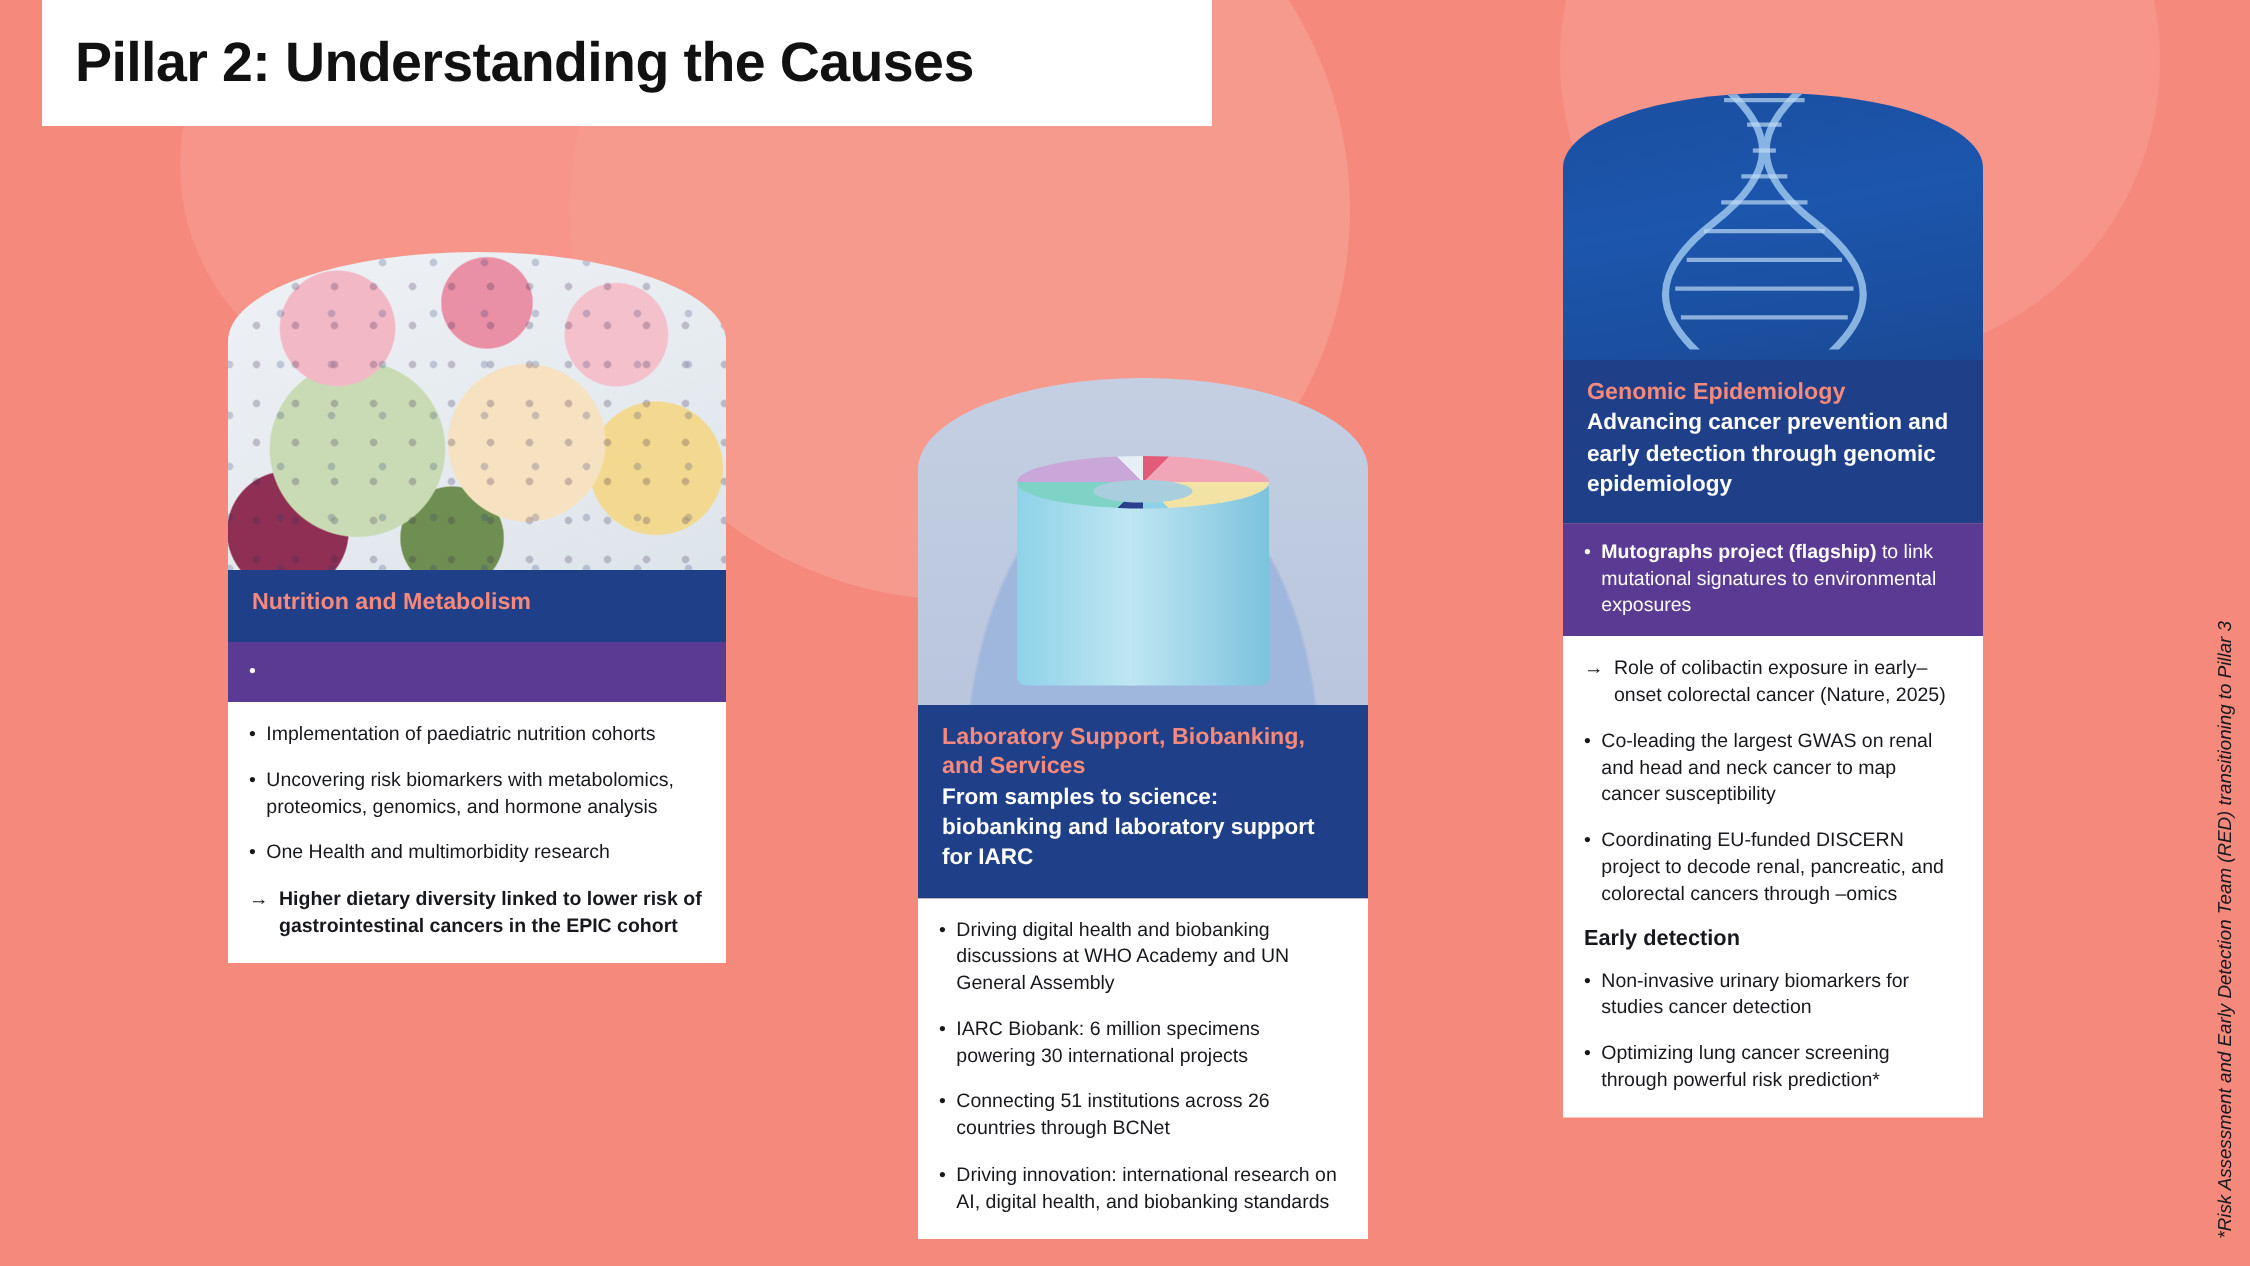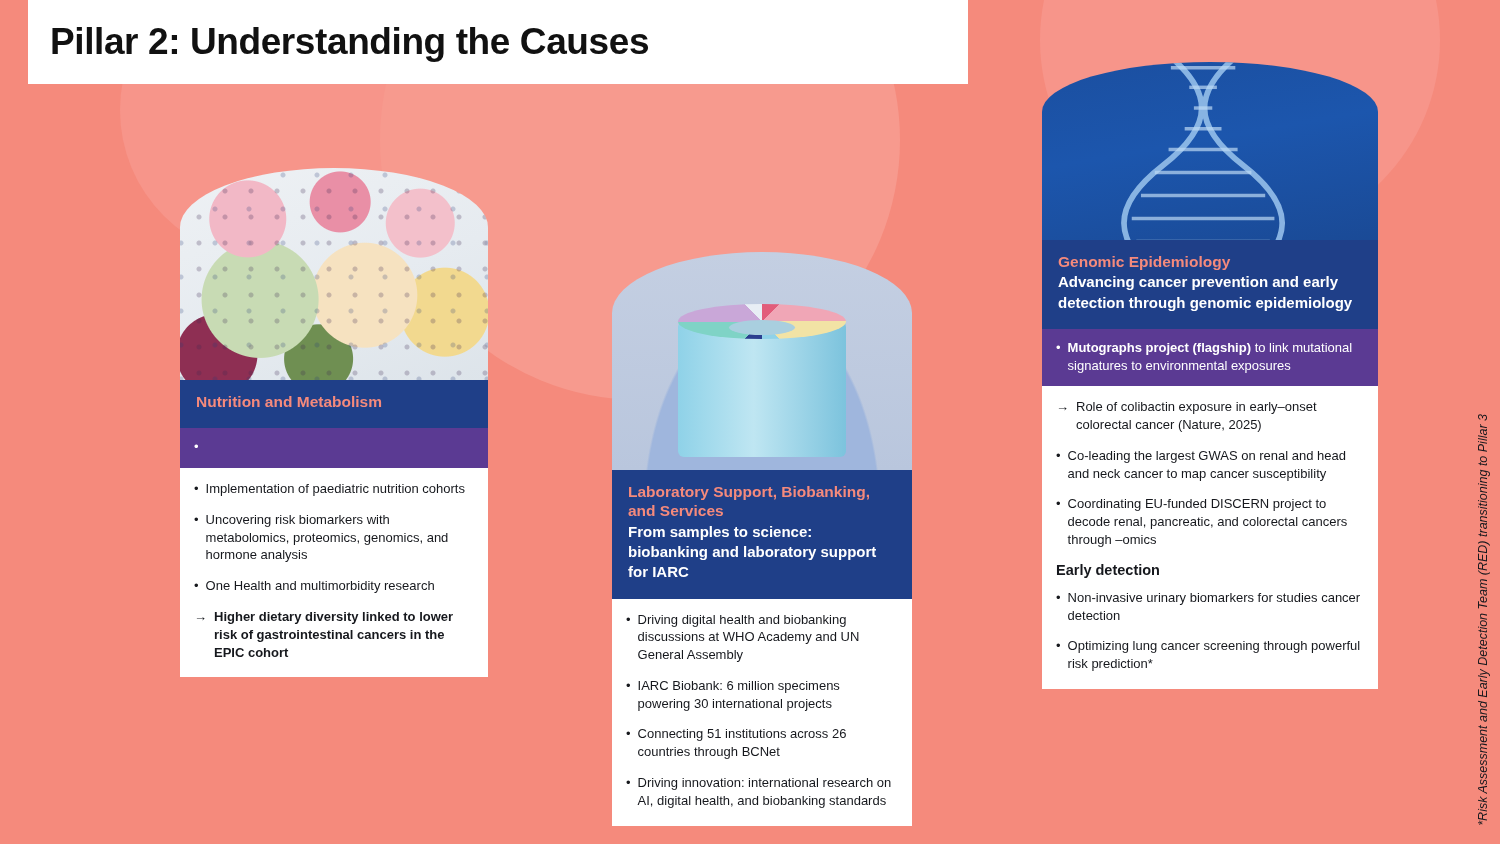--- a/index.html
+++ b/index.html
@@ -23,21 +23,21 @@
     pointer-events: none;
   }
   .bg-circle.c1 { width: 520px; height: 520px; left: 380px; top: -120px; }
   .bg-circle.c2 { width: 400px; height: 400px; left: 1040px; top: -160px; background:#f7958a; }
   .bg-circle.c3 { width: 300px; height: 300px; left: 120px; top: -40px; background:#f7958a; }
 
   
   .title-bar {
     position: absolute;
     left: 28px; top: 0;
-    width: 940px; height: 84px;
+    width: 780px; height: 84px;
     background: #ffffff;
     display: flex;
     align-items: center;
     padding-left: 22px;
   }
   .title-bar h1 {
     font-size: 37px;
     font-weight: bold;
     color: #111111;
     letter-spacing: -0.4px;
@@ -101,25 +101,25 @@
   .item .bullet { flex: 0 0 auto; color: #16181d; }
   .item.bold { font-weight: bold; }
   .subhead {
     font-size: 14.5px;
     font-weight: bold;
     color: #16181d;
     margin: 2px 0 11px 0;
   }
 
   
-  #col1 { left: 180px; top: 168px; width: 308px; }
+  #col1 { left: 152px; top: 168px; width: 332px; }
   #col1 .arch-img { height: 212px; }
   #col2 { left: 612px; top: 252px; width: 300px; }
   #col2 .arch-img { height: 218px; }
-  #col3 { left: 1042px; top: 62px; width: 336px; }
+  #col3 { left: 1042px; top: 62px; width: 280px; }
   #col3 .arch-img { height: 178px; }
 
   
   .sidenote {
     position: absolute;
     right: 8px; bottom: 18px;
     writing-mode: vertical-rl;
     transform: rotate(180deg);
     font-size: 12.5px;
     font-style: italic;

